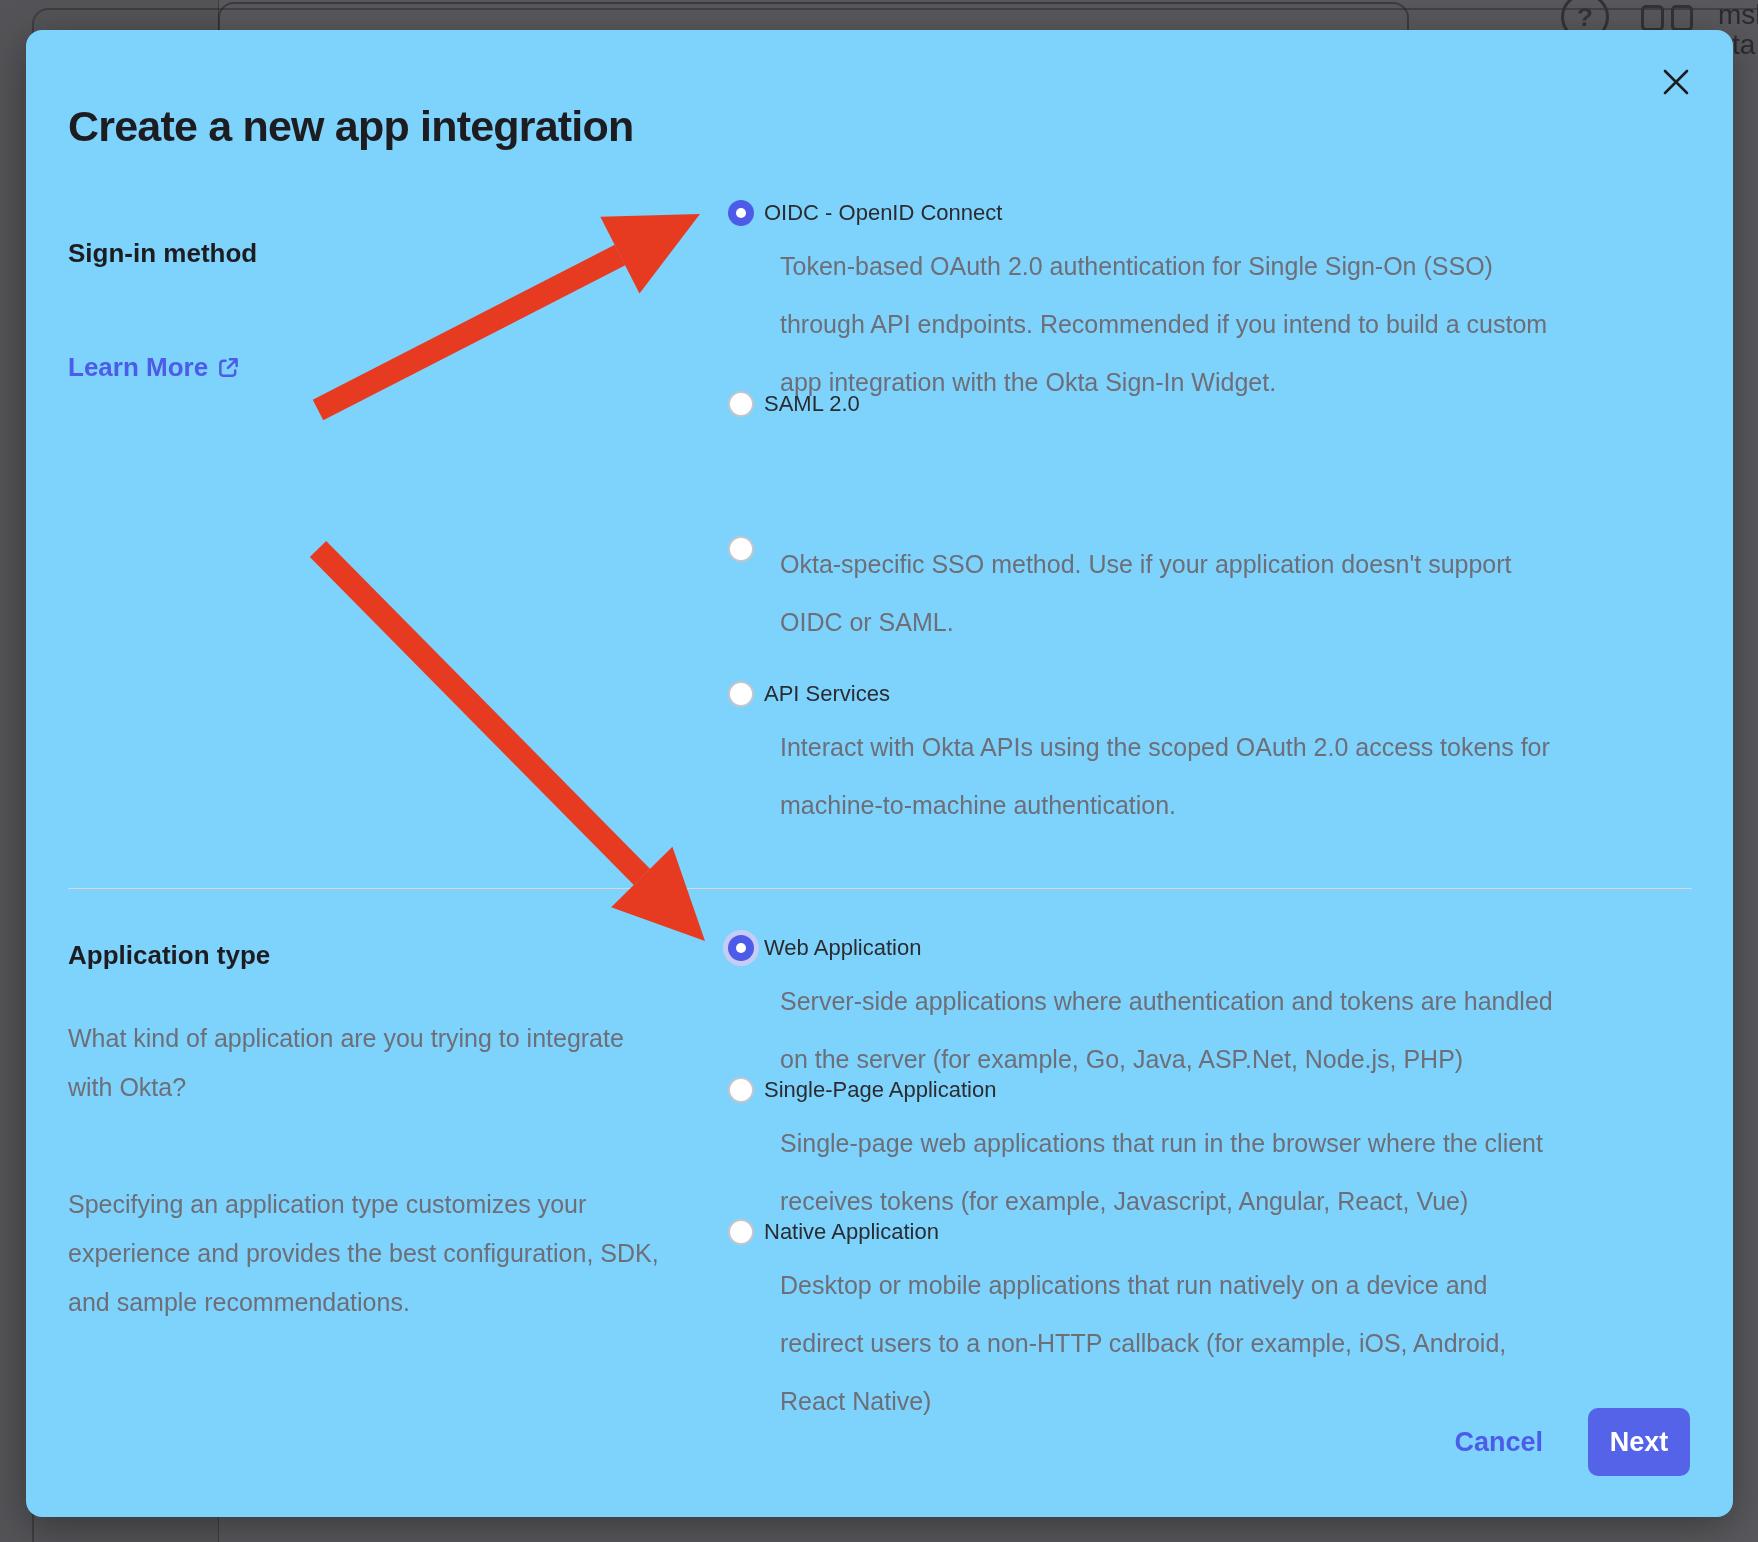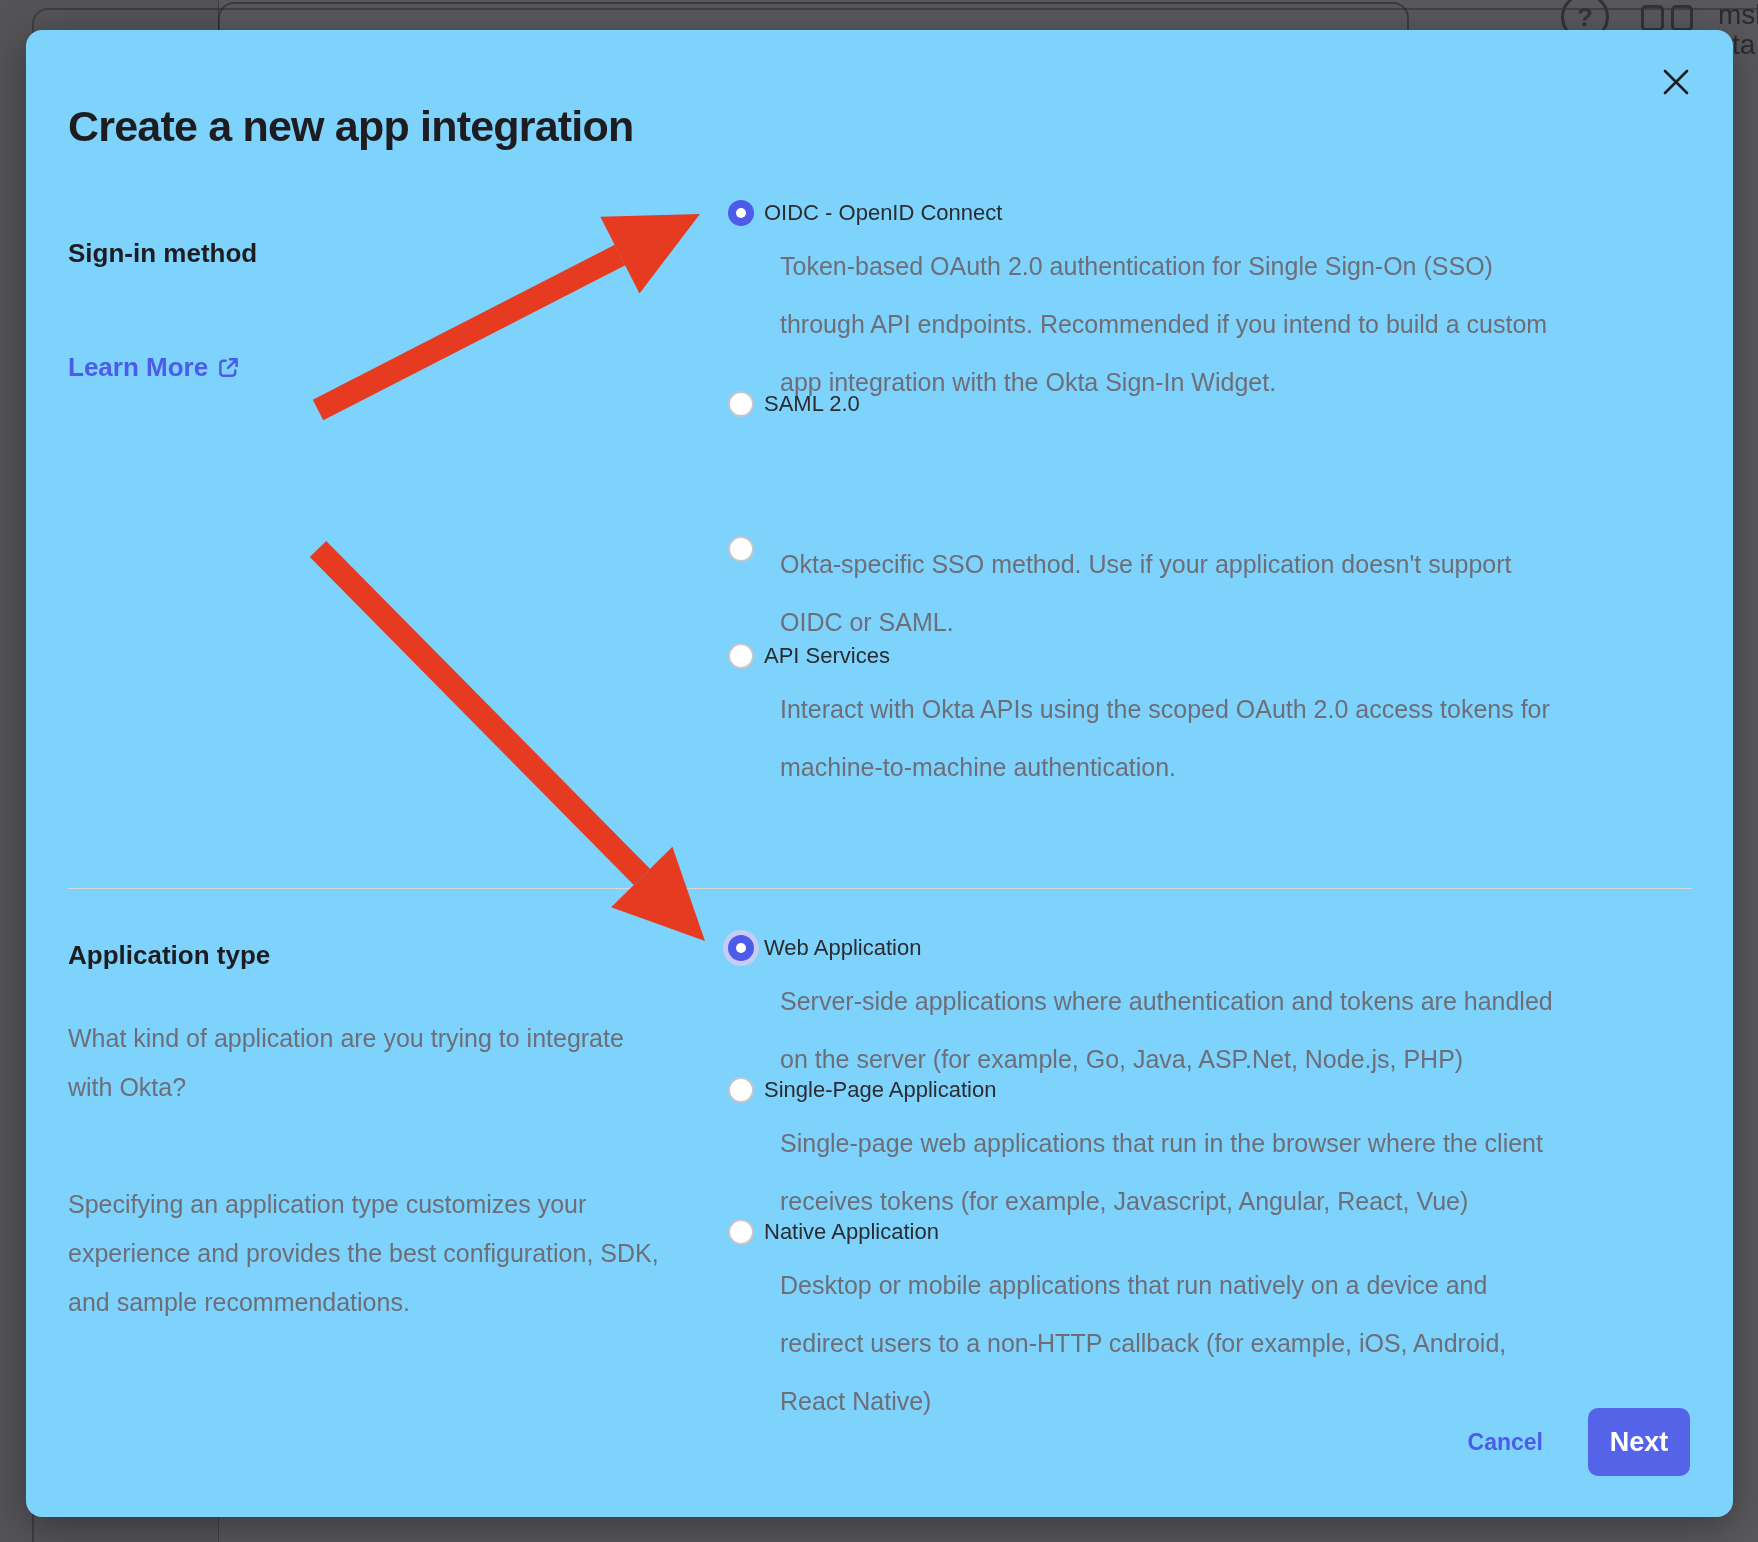--- a/index.html
+++ b/index.html
@@ -31,21 +31,21 @@
   
   .opt-row{position:absolute;left:702px;width:840px;}
   .radio{position:absolute;left:0;top:6px;width:26px;height:26px;border-radius:50%;box-sizing:border-box;
     background:#fff;border:2px solid var(--radio-border);cursor:pointer;}
   .radio.selected{border:none;background:var(--accent);display:flex;align-items:center;justify-content:center;}
   .radio.selected::after{content:"";width:10px;height:10px;border-radius:50%;background:#fff;}
   .radio.focused{box-shadow:0 0 0 5px #c7ccf6;}
   .opt-label{margin-left:36px;font-size:22px;line-height:38px;color:#2b2b30;cursor:pointer;}
   .opt-desc{margin-left:52px;margin-top:5px;font-size:25px;line-height:58px;color:var(--text-gray);}
   
-  .cancel-btn{position:absolute;top:1393px;right:190px;font-size:23px;font-weight:bold;color:var(--accent);
+  .cancel-btn{position:absolute;top:1393px;right:190px;font-size:27px;font-weight:bold;color:var(--accent);
     line-height:38px;cursor:pointer;}
   .next-btn{position:absolute;left:1562px;top:1378px;width:102px;height:68px;border:none;border-radius:10px;
     background:var(--button-bg);color:#ffffff;font-family:"Liberation Sans",sans-serif;
     font-size:27px;font-weight:bold;cursor:pointer;}
   
   .anno{position:absolute;inset:0;z-index:9;pointer-events:none;}
 </style>
 </head>
 <body style="--accent: #4d5ce8; --button-bg: #5563e8; --text-dark: #1d1d21; --text-gray: #6e6e78; --radio-border: #c5c5cb; --divider: #d8d8dc; --backdrop: #59585c;">
 
@@ -102,21 +102,21 @@
   <div class="opt-row" style="top: 355px;">
     <span class="radio"></span>
     <div class="opt-label">SAML 2.0</div>
   </div>
 
   <div class="opt-row" style="top: 500px;">
     <span class="radio"></span>
     <div class="opt-desc">Okta-specific SSO method. Use if your application doesn't support OIDC or SAML.</div>
   </div>
 
-  <div class="opt-row" style="top: 607px;">
+  <div class="opt-row" style="top: 645px;">
     <span class="radio"></span>
     <div class="opt-label">API Services</div>
     <div class="opt-desc">Interact with Okta APIs using the scoped OAuth 2.0 access tokens for machine-to-machine authentication.</div>
   </div>
 </div>
   <div id="apptype-options">
   <div class="opt-row" style="top: 899px;">
     <span class="radio selected focused"></span>
     <div class="opt-label">Web Application</div>
     <div class="opt-desc">Server-side applications where authentication and tokens are handled on the server (for example, Go, Java, ASP.Net, Node.js, PHP)</div>

